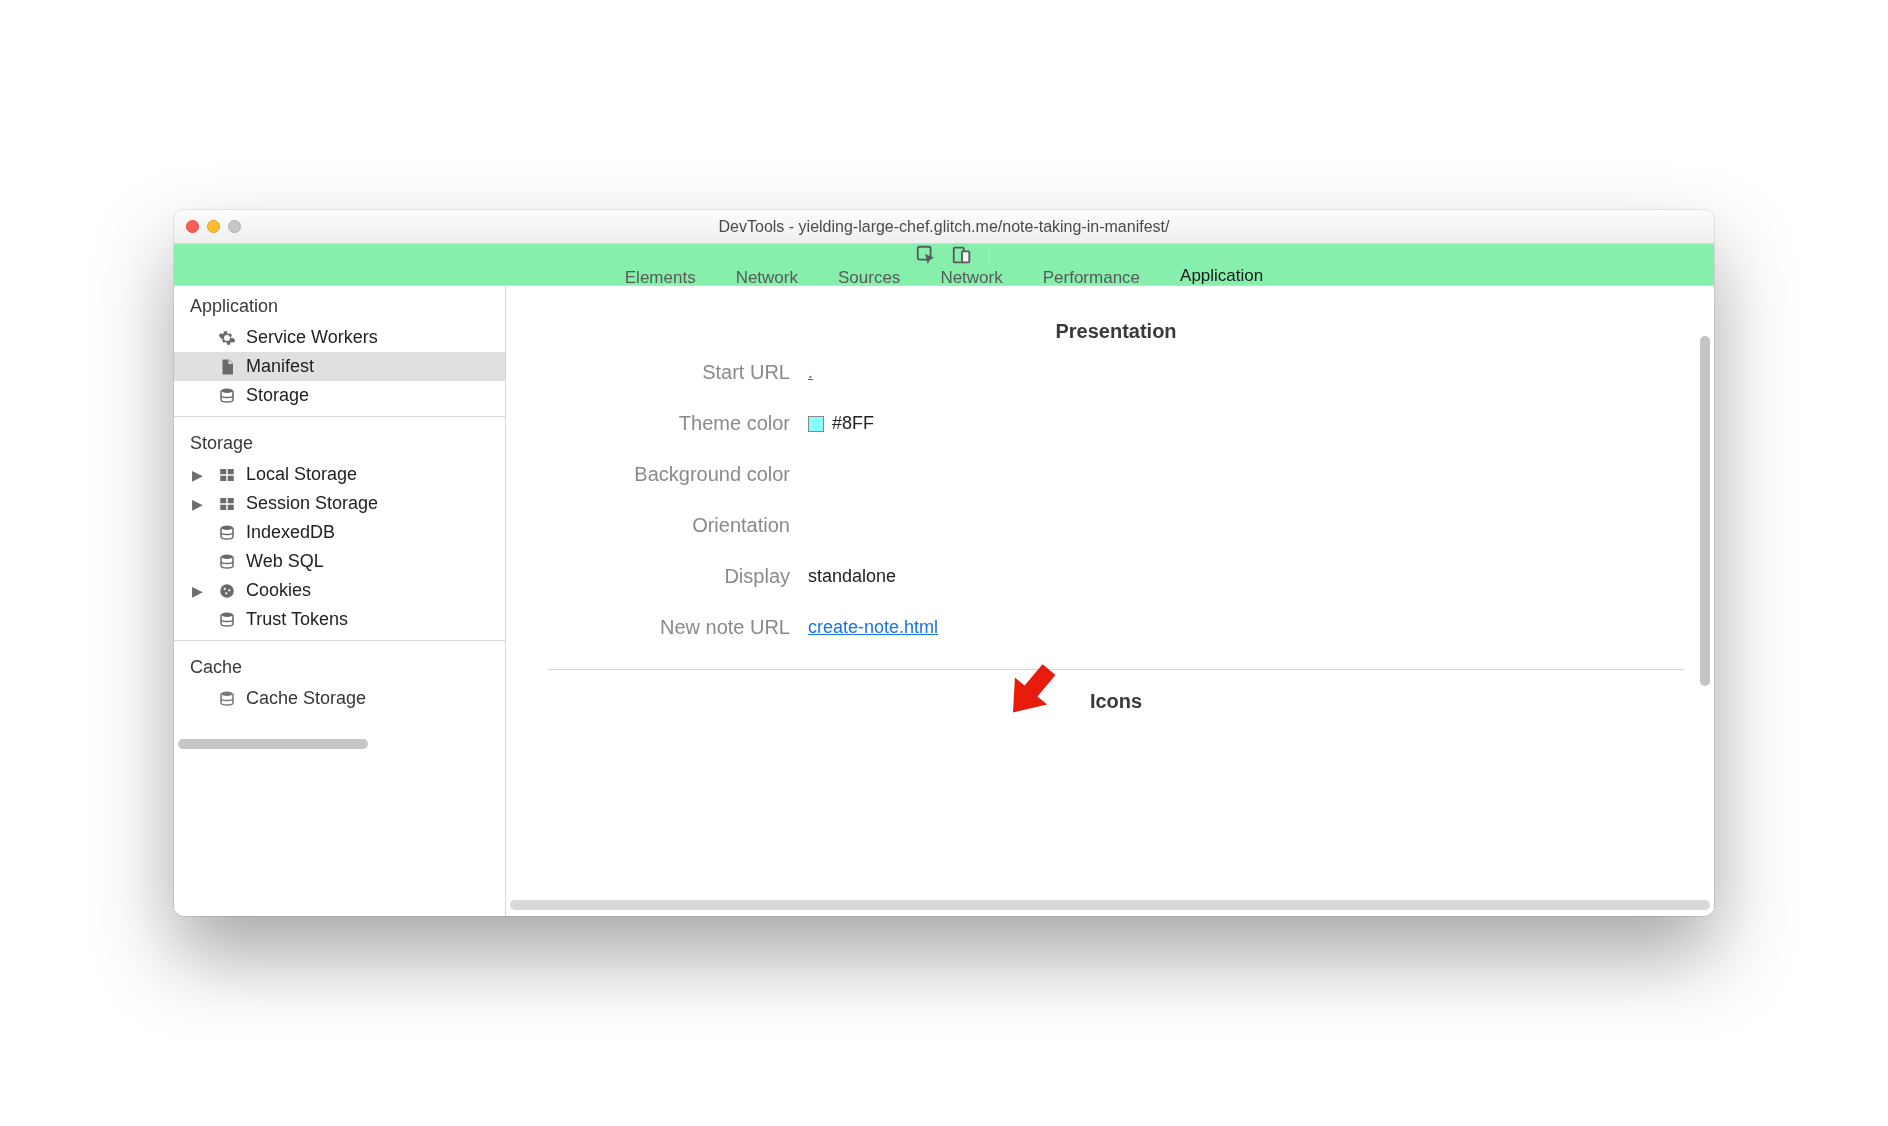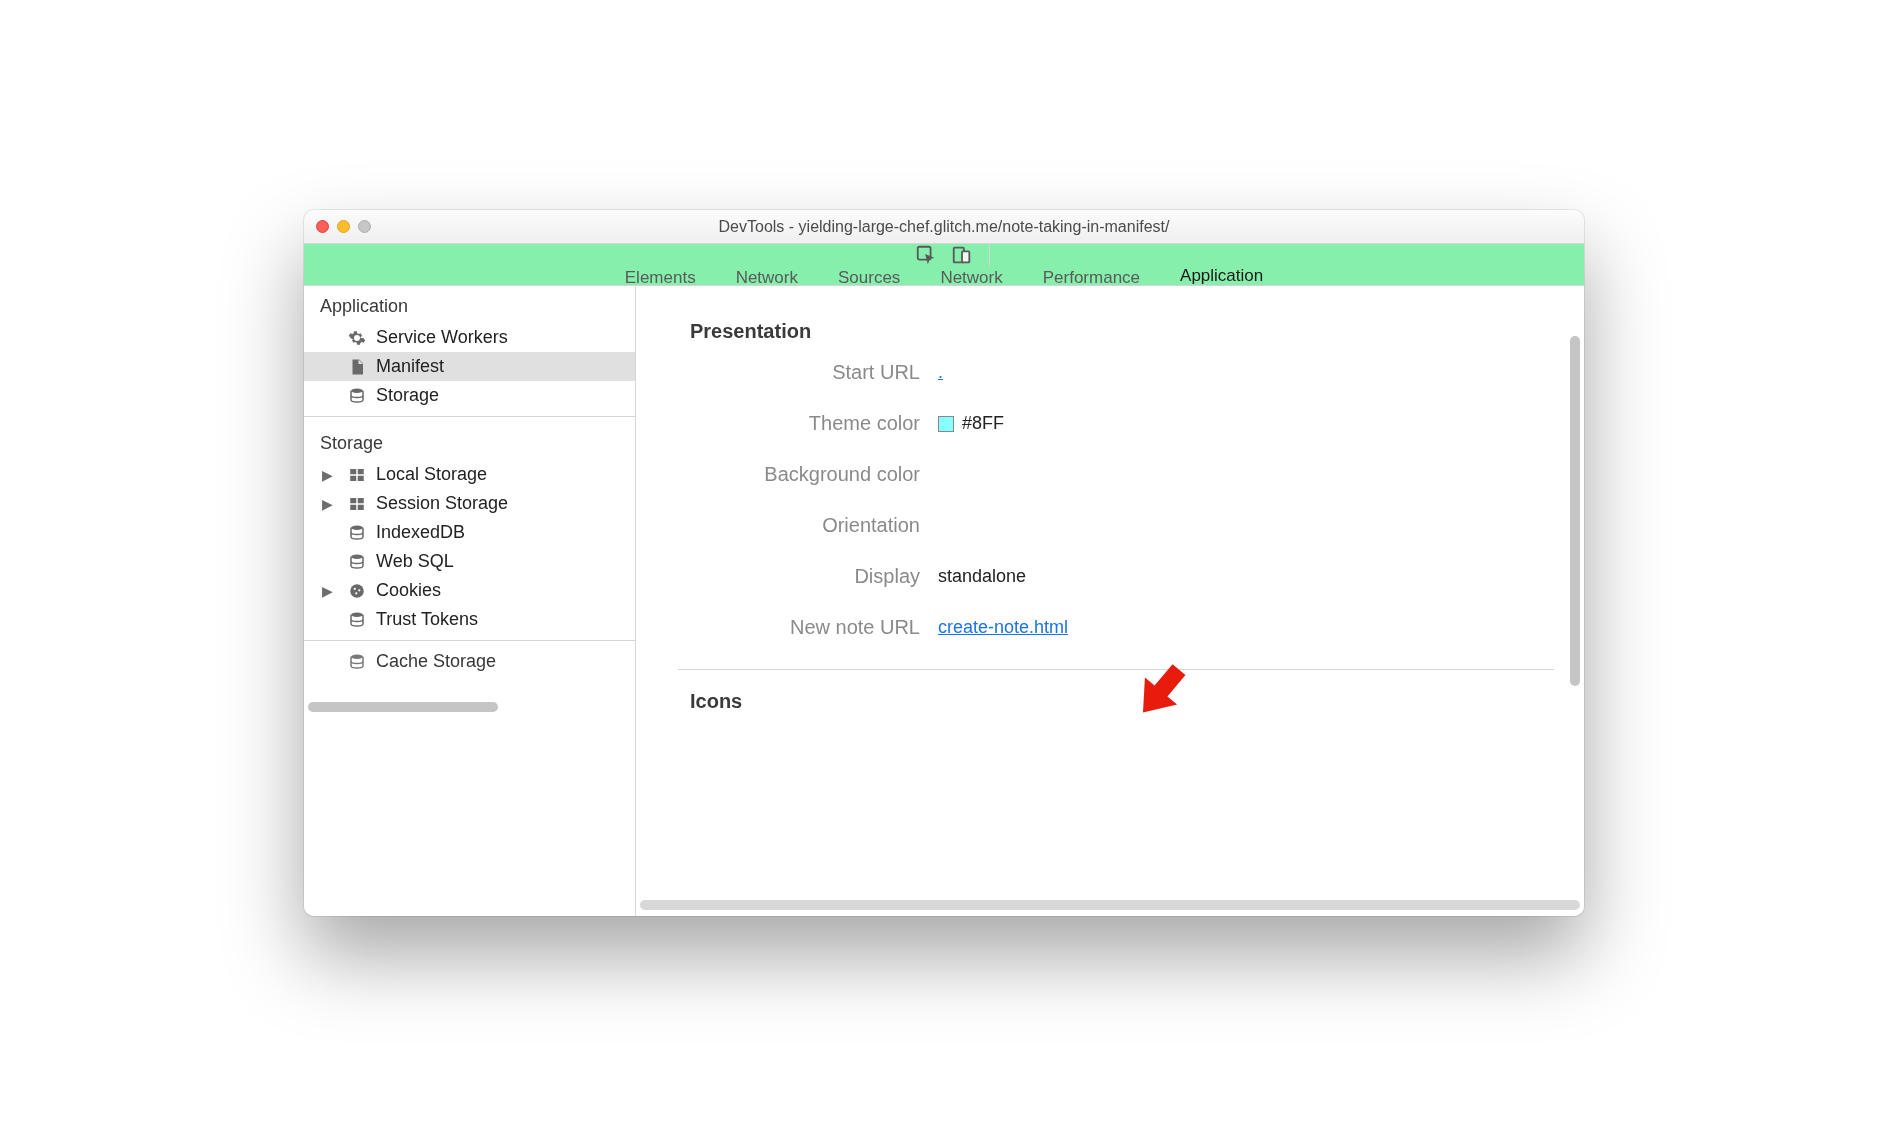--- a/index.html
+++ b/index.html
@@ -7,21 +7,21 @@
     margin: 0;
     font-family: -apple-system, BlinkMacSystemFont, "Helvetica Neue", Arial, sans-serif;
     background: #fff;
     display: flex;
     align-items: center;
     justify-content: center;
     height: 100vh;
     overflow: hidden;
   }
   .window {
-    width: 1280px;
+    width: 1540px;
     height: 706px;
     border-radius: 10px;
     background: #f1f1f1;
     box-shadow: 0 40px 80px rgba(0,0,0,0.35), 0 0 0 1px rgba(0,0,0,0.08);
     display: flex;
     flex-direction: column;
     overflow: hidden;
     position: relative;
   }
 
@@ -104,21 +104,21 @@
   .icon { display:inline-flex; align-items:center; justify-content:center; }
 
   
   .main {
     flex:1; background:#fff; overflow:hidden; position:relative; display:flex; flex-direction:column;
   }
   .main-inner {
     flex:1; overflow:auto; padding: 18px 30px 0 42px; position:relative;
   }
   .section-title {
-    font-size: 20px; font-weight:700; color:#3a3a3a; margin:16px 12px 18px;
+    font-size: 20px; font-weight:700; color:#3a3a3a; margin:16px 4px 18px;text-align:center;
   }
   .kv-row {
     display:flex; align-items:center; margin-bottom: 28px;
   }
   .kv-row .label {
     width: 260px; text-align:right; color:#8a8a8a; font-size:20px; padding-right:18px;
   }
   .kv-row .value { font-size:18px; color:#222; display:flex; align-items:center; gap:8px; }
   .kv-row .value a { color:#1a73e8; text-decoration:underline; }
   .swatch {
@@ -297,20 +297,21 @@
             <svg width="18" height="18" viewBox="0 0 24 24" fill="#6a6a6a">
                 <ellipse cx="12" cy="5" rx="8" ry="3"></ellipse>
                 <path d="M4 5v6c0 1.7 3.6 3 8 3s8-1.3 8-3V5M4 11v6c0 1.7 3.6 3 8 3s8-1.3 8-3v-6" fill="none" stroke="#6a6a6a" stroke-width="2"></path>
               </svg>
           </span>
           <span>Trust Tokens</span>
         </div>
 
         <div class="side-sep"></div>
 
+        <div class="side-group-title">Cache</div>
         <div class="side-item" style="opacity:.9">
           <span class="icon">
             <svg width="18" height="18" viewBox="0 0 24 24" fill="#6a6a6a">
                 <ellipse cx="12" cy="5" rx="8" ry="3"></ellipse>
                 <path d="M4 5v6c0 1.7 3.6 3 8 3s8-1.3 8-3V5M4 11v6c0 1.7 3.6 3 8 3s8-1.3 8-3v-6" fill="none" stroke="#6a6a6a" stroke-width="2"></path>
               </svg>
           </span>
           <span>Cache Storage</span>
         </div>
       </div>

